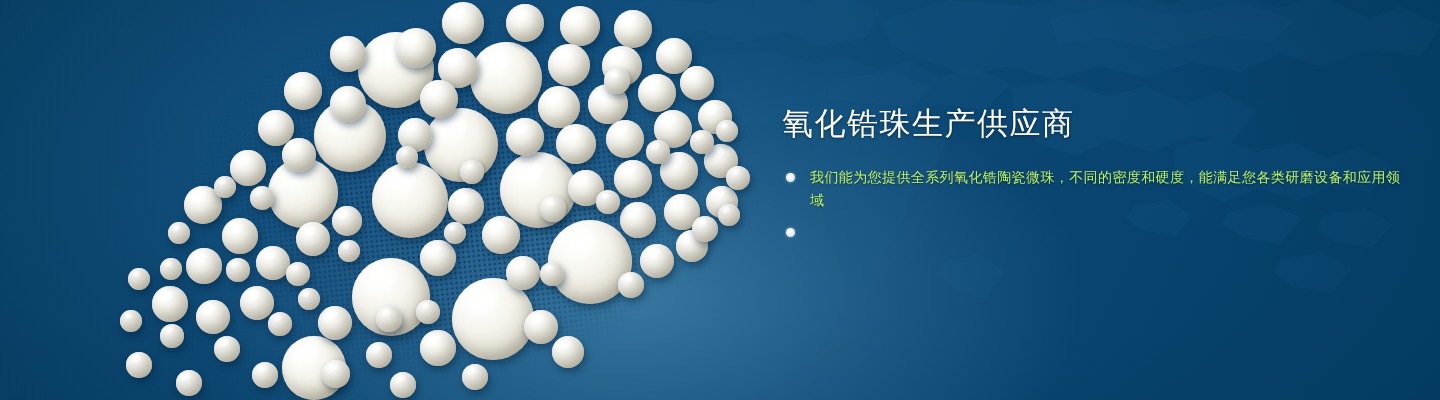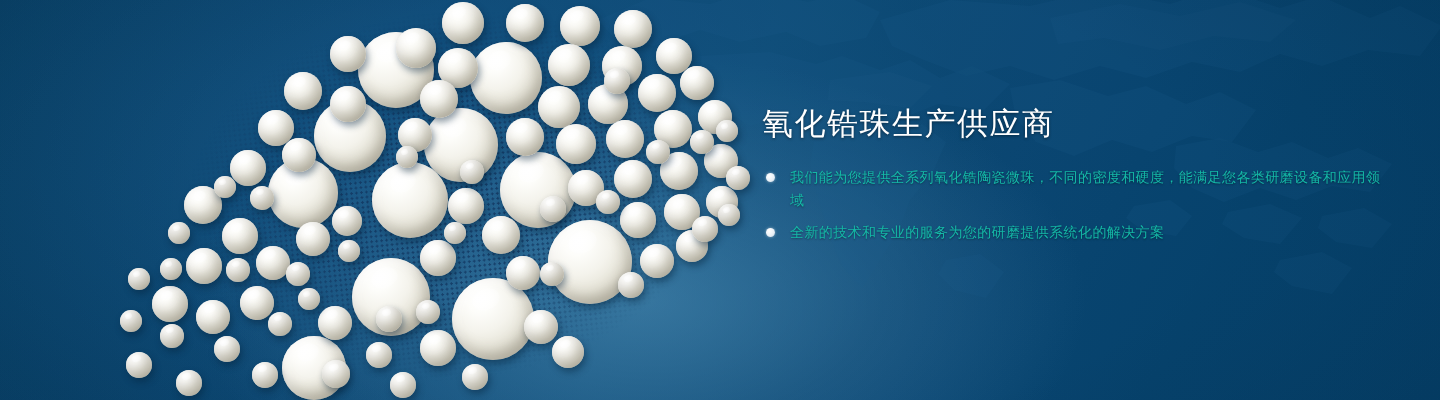--- a/index.html
+++ b/index.html
@@ -90,21 +90,21 @@
     height: 26%;
     border-radius: 50%;
     background: radial-gradient(ellipse at 40% 40%, rgba(255,255,255,0.95) 0%, rgba(255,255,255,0.45) 55%, rgba(255,255,255,0) 100%);
     transform: rotate(-22deg);
     pointer-events: none;
   }
 
   
   .copy {
     position: absolute;
-    left: 762px;
+    left: 782px;
     top: 104px;
     width: 620px;
   }
   .headline {
     margin: 0;
     color: #ffffff;
     font-size: 31px;
     line-height: 40px;
     font-weight: 400;
     letter-spacing: 1.5px;
@@ -113,21 +113,21 @@
   }
   .bullets {
     list-style: none;
     margin: 22px 0 0 0;
     padding: 0;
   }
   .bullet {
     position: relative;
     padding-left: 28px;
     margin-bottom: 9px;
-    color: #14b8a6;
+    color: #bef264;
     font-size: 14px;
     line-height: 23px;
     letter-spacing: 0.4px;
     text-shadow: 0 1px 2px rgba(0,0,0,0.4);
   }
   .bullet:last-child { margin-bottom: 0; }
   .dot {
     position: absolute;
     left: 4px;
     top: 7px;
@@ -279,18 +279,17 @@
   <div class="copy">
     <h1 class="headline">氧化锆珠生产供应商</h1>
 
     <ul class="bullets">
       <li class="bullet">
         <span class="dot"></span>
         <span>我们能为您提供全系列氧化锆陶瓷微珠，不同的密度和硬度，能满足您各类研磨设备和应用领域</span>
       </li>
       <li class="bullet">
         <span class="dot"></span>
-        <span>全新的技术和专业的服务为您的研磨提供系统化的解决方案</span>
       </li>
     </ul>
   </div>
 
 </div>
 
 </body></html>

